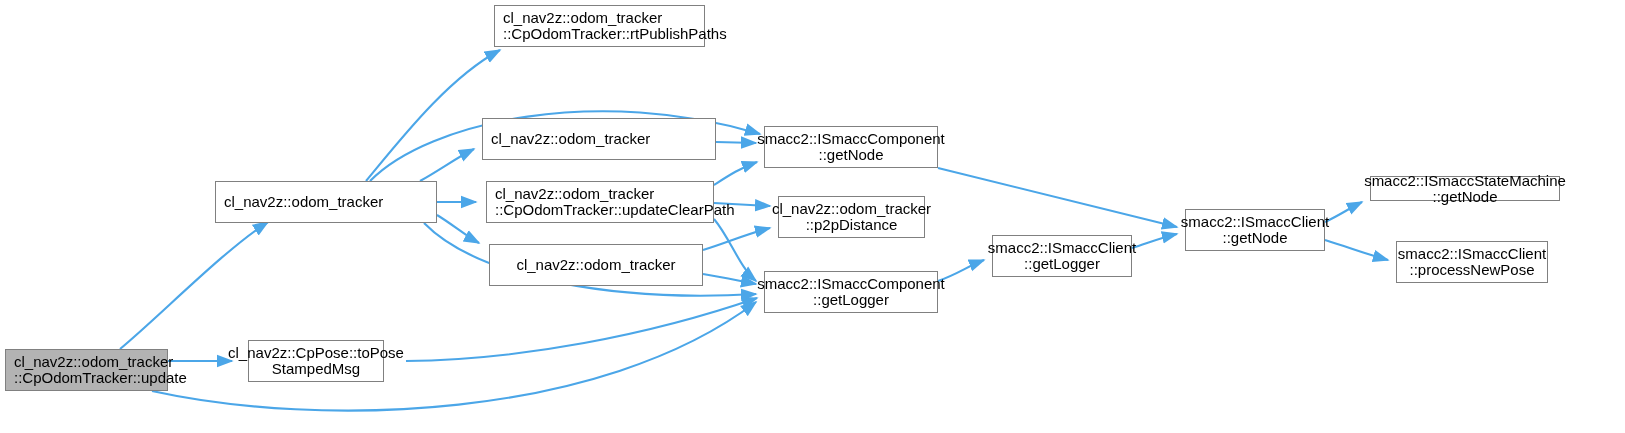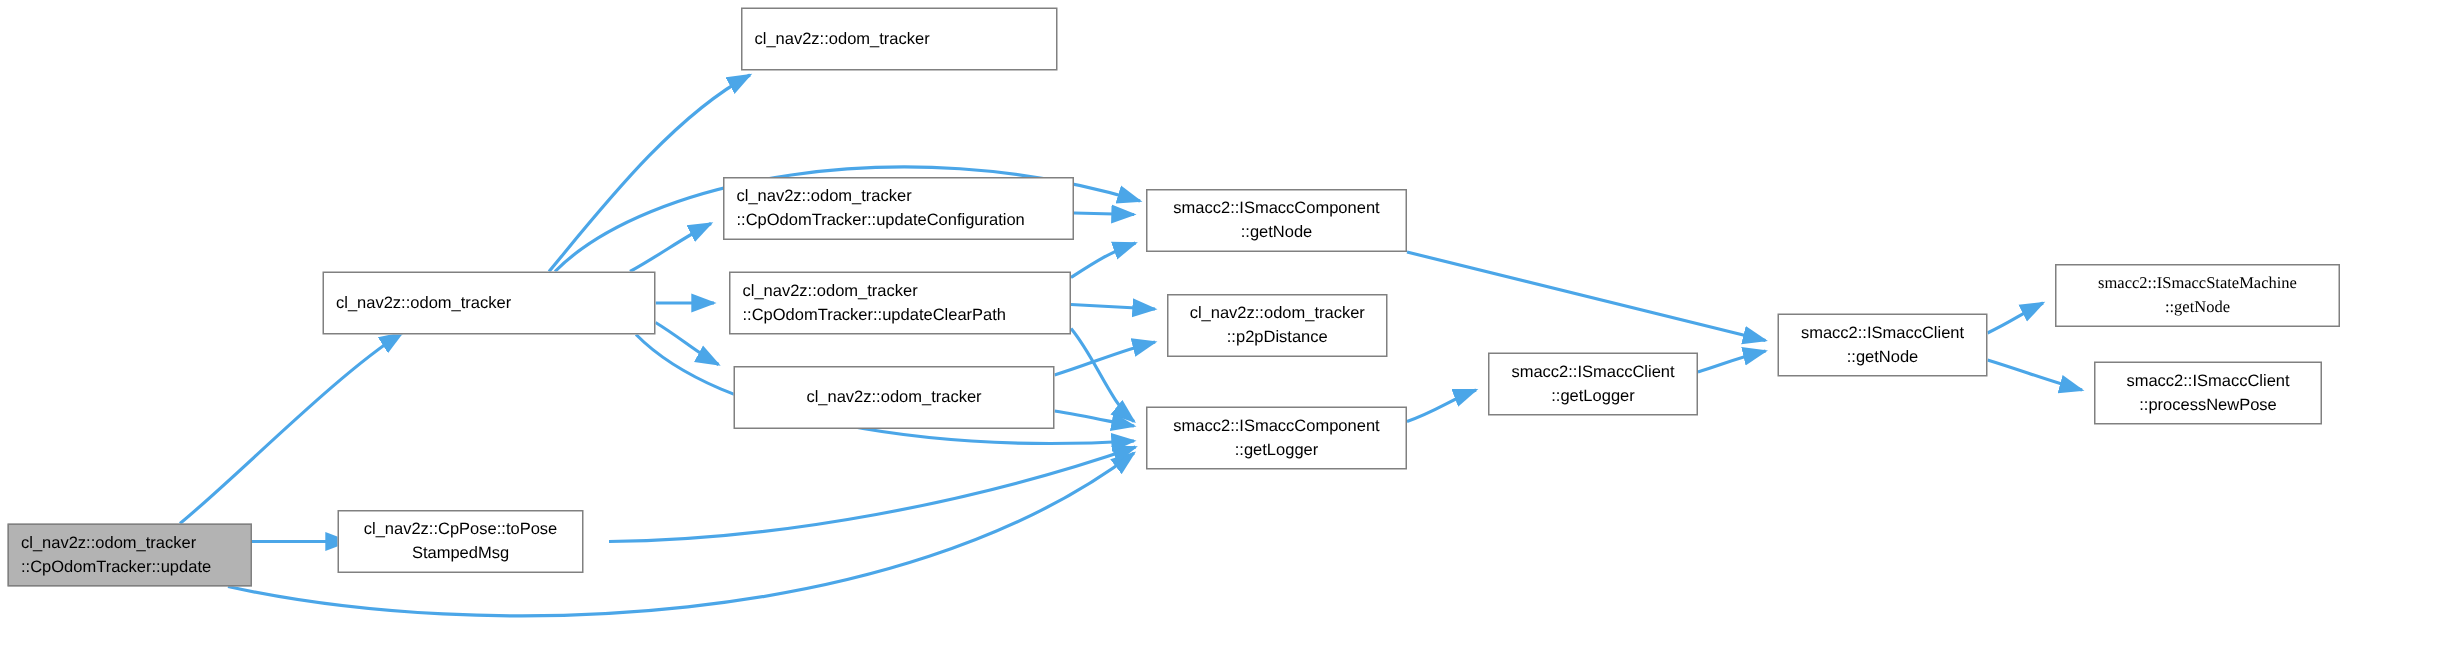--- a/index.html
+++ b/index.html
@@ -25,21 +25,21 @@
   }
   .gnode {
     position: absolute;
     box-sizing: border-box;
     border: 1px solid #808080;
     background: #ffffff;
     display: flex;
     flex-direction: column;
     justify-content: center;
     color: #000000;
-    font-size: 11px;
+    font-size: 15px;
     line-height: 16px;
     letter-spacing: 0px;
     z-index: 2;
   }
   .gnode.highlight {
     background: #b3b3b3;
   }
   .gnode .ln {
     display: block;
     white-space: pre;
@@ -81,33 +81,33 @@
         <path d="M1325,222 C1340,215 1348,209 1362,202" fill="none" stroke="#4ba6e8" stroke-width="2.1" marker-end="url(#arrow)"></path>
         <path d="M1325,240 C1348,247 1366,254 1388,260" fill="none" stroke="#4ba6e8" stroke-width="2.1" marker-end="url(#arrow)"></path>
       </g>
   </svg>
 
   <div id="nodes-group">
       <div class="gnode left highlight" style="left: 5px; top: 349px; width: 163px; height: 42px;">
         <span class="ln">cl_nav2z::odom_tracker</span>
         <span class="ln">::CpOdomTracker::update</span>
       </div>
-      <div class="gnode center" style="left: 225px; top: 340px; width: 164px; height: 42px;">
+      <div class="gnode center" style="left: 248px; top: 340px; width: 136px; height: 42px;">
         <span class="ln">cl_nav2z::CpPose::toPose</span>
         <span class="ln">StampedMsg</span>
       </div>
       <div class="gnode left" style="left: 215px; top: 181px; width: 222px; height: 42px;">
         <span class="ln">cl_nav2z::odom_tracker</span>
       </div>
       <div class="gnode left" style="left: 494px; top: 5px; width: 211px; height: 42px;">
         <span class="ln">cl_nav2z::odom_tracker</span>
+        <span class="ln">::CpOdomTracker::rtPublishPaths</span>
       </div>
       <div class="gnode left" style="left: 482px; top: 118px; width: 234px; height: 42px;">
         <span class="ln">cl_nav2z::odom_tracker</span>
-        <span class="ln">::CpOdomTracker::updateConfiguration</span>
       </div>
       <div class="gnode left" style="left: 486px; top: 181px; width: 228px; height: 42px;">
         <span class="ln">cl_nav2z::odom_tracker</span>
         <span class="ln">::CpOdomTracker::updateClearPath</span>
       </div>
       <div class="gnode center" style="left: 489px; top: 244px; width: 214px; height: 42px;">
         <span class="ln">cl_nav2z::odom_tracker</span>
       </div>
       <div class="gnode center" style="left: 764px; top: 126px; width: 174px; height: 42px;">
         <span class="ln">smacc2::ISmaccComponent</span>
@@ -122,21 +122,21 @@
         <span class="ln">::getLogger</span>
       </div>
       <div class="gnode center" style="left: 992px; top: 235px; width: 140px; height: 42px;">
         <span class="ln">smacc2::ISmaccClient</span>
         <span class="ln">::getLogger</span>
       </div>
       <div class="gnode center" style="left: 1185px; top: 209px; width: 140px; height: 42px;">
         <span class="ln">smacc2::ISmaccClient</span>
         <span class="ln">::getNode</span>
       </div>
-      <div class="gnode center" style="left: 1370px; top: 176px; width: 190px; height: 42px; font-family: Liberation Serif, serif;">
+      <div class="gnode center" style="left: 1370px; top: 176px; width: 190px; height: 25px;">
         <span class="ln">smacc2::ISmaccStateMachine</span>
         <span class="ln">::getNode</span>
       </div>
       <div class="gnode center" style="left: 1396px; top: 241px; width: 152px; height: 42px;">
         <span class="ln">smacc2::ISmaccClient</span>
         <span class="ln">::processNewPose</span>
       </div>
     </div>
 
 </div>

